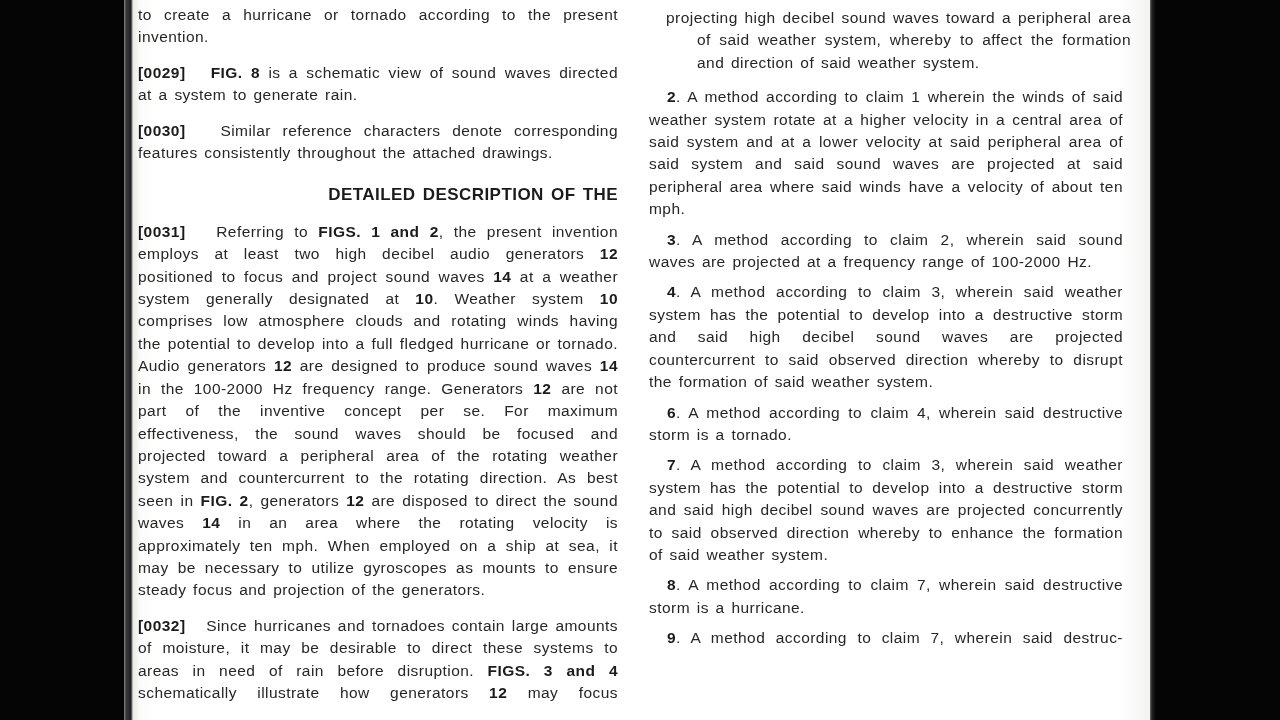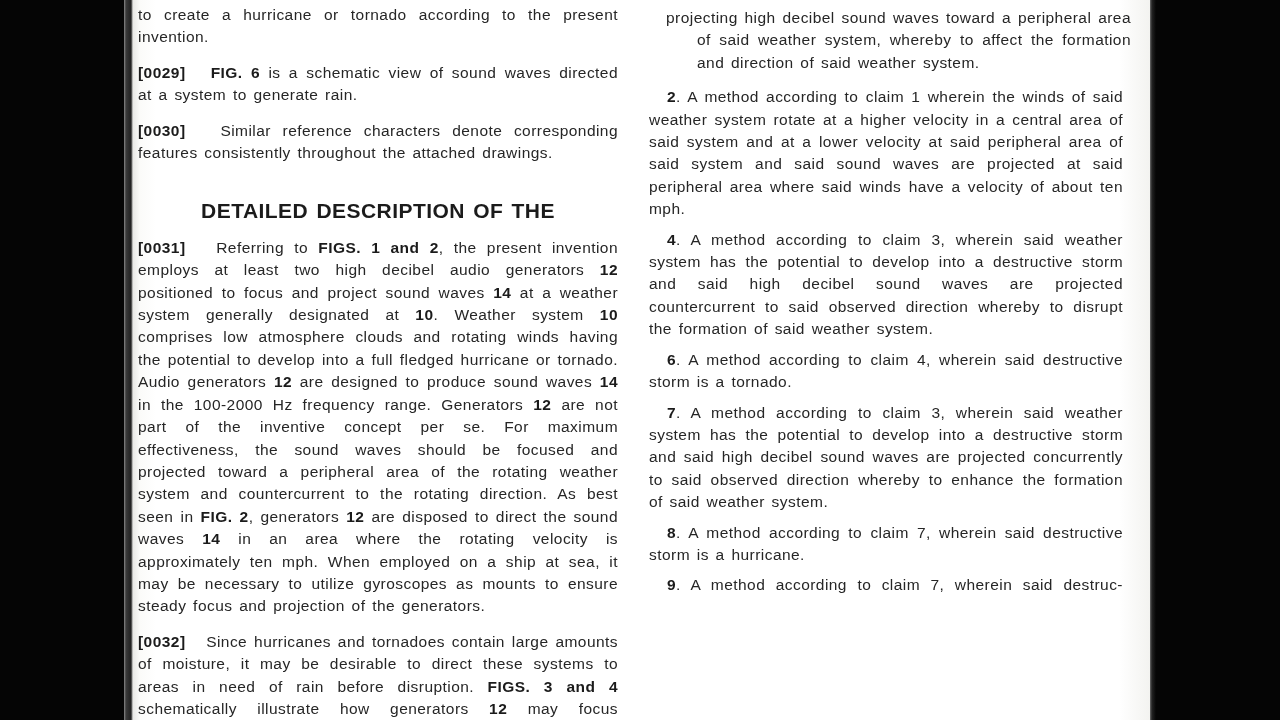--- a/index.html
+++ b/index.html
@@ -47,24 +47,24 @@
     text-align: justify;
     letter-spacing: 0.45px;
     word-spacing: 2px;
     filter: blur(0.45px);
   }
   .col-left  { left: 14px;  top: 4px; width: 480px; }
   .col-right { left: 517px; top: 7px; width: 490px; }
   .para { margin: 0 0 13px 0; }
   .para b, .claim b, .heading { color: #1b1b1b; }
   .heading {
-    margin: 36px 0 14px 0;
-    text-align: center;
+    margin: 20px 0 14px 0;
+    text-align: right;
     font-weight: bold;
-    font-size: 21px;
+    font-size: 17px;
     line-height: 22.4px;
   }
   .clause {
     margin: 0 0 13px 25px;
     padding-left: 31px;
     text-indent: -31px;
   }
   .clause-last { margin-bottom: 12px; }
   .claim { margin: 8px; text-indent: 18px; }
   .cut { text-align-last: justify; }
@@ -73,39 +73,40 @@
 <body>
 
 <div class="screen">
   <div class="bar bar-left"></div>
 
   <div class="page">
 
     <div class="col col-left">
       <p class="para"><span>to create a hurricane or tornado according to the present invention.</span></p>
 
-      <p class="para"><b>[0029]</b><span>&nbsp;&nbsp;&nbsp;</span><b>FIG. 6</b><span> is a schematic view of sound waves directed at a system to generate rain.</span></p>
+      <p class="para"><b>[0029]</b><span>&nbsp;&nbsp;&nbsp;</span><b>FIG. 8</b><span> is a schematic view of sound waves directed at a system to generate rain.</span></p>
 
       <p class="para"><b>[0030]</b><span>&nbsp;&nbsp;&nbsp;Similar reference characters denote corresponding features consistently throughout the attached drawings.</span></p>
 
       <div class="heading">
         <span>DETAILED DESCRIPTION OF THE</span><br>
       </div>
 
       <p class="para"><b>[0031]</b><span>&nbsp;&nbsp;&nbsp;Referring to </span><b>FIGS. 1 and 2</b><span>, the present invention employs at least two high decibel audio generators </span><b>12</b><span> positioned to focus and project sound waves </span><b>14</b><span> at a weather system generally designated at </span><b>10</b><span>. Weather system </span><b>10</b><span> comprises low atmosphere clouds and rotating winds having the potential to develop into a full fledged hurricane or tornado. Audio generators </span><b>12</b><span> are designed to produce sound waves </span><b>14</b><span> in the 100-2000 Hz frequency range. Generators </span><b>12</b><span> are not part of the inventive concept per se. For maximum effectiveness, the sound waves should be focused and projected toward a peripheral area of the rotating weather system and countercurrent to the rotating direction. As best seen in </span><b>FIG. 2</b><span>, generators </span><b>12</b><span> are disposed to direct the sound waves </span><b>14</b><span> in an area where the rotating velocity is approximately ten mph. When employed on a ship at sea, it may be necessary to utilize gyroscopes as mounts to ensure steady focus and projection of the generators.</span></p>
 
       <p class="para cut"><b>[0032]</b><span>&nbsp;&nbsp;&nbsp;Since hurricanes and tornadoes contain large amounts of moisture, it may be desirable to direct these systems to areas in need of rain before disruption. </span><b>FIGS. 3 and 4</b><span> schematically illustrate how generators </span><b>12</b><span> may focus</span></p>
     </div>
 
     <div class="col col-right">
 
       <p class="clause clause-last"><span>projecting high decibel sound waves toward a peripheral area of said weather system, whereby to affect the formation and direction of said weather system.</span></p>
 
       <p class="claim"><b>2</b><span>. A method according to claim 1 wherein the winds of said weather system rotate at a higher velocity in a central area of said system and at a lower velocity at said peripheral area of said system and said sound waves are projected at said peripheral area where said winds have a velocity of about ten mph.</span></p>
 
+      <p class="claim"><b>3</b><span>. A method according to claim 2, wherein said sound waves are projected at a frequency range of 100-2000 Hz.</span></p>
 
       <p class="claim"><b>4</b><span>. A method according to claim 3, wherein said weather system has the potential to develop into a destructive storm and said high decibel sound waves are projected countercurrent to said observed direction whereby to disrupt the formation of said weather system.</span></p>
 
 
       <p class="claim"><b>6</b><span>. A method according to claim 4, wherein said destructive storm is a tornado.</span></p>
 
       <p class="claim"><b>7</b><span>. A method according to claim 3, wherein said weather system has the potential to develop into a destructive storm and said high decibel sound waves are projected concurrently to said observed direction whereby to enhance the formation of said weather system.</span></p>
 
       <p class="claim"><b>8</b><span>. A method according to claim 7, wherein said destructive storm is a hurricane.</span></p>
 

